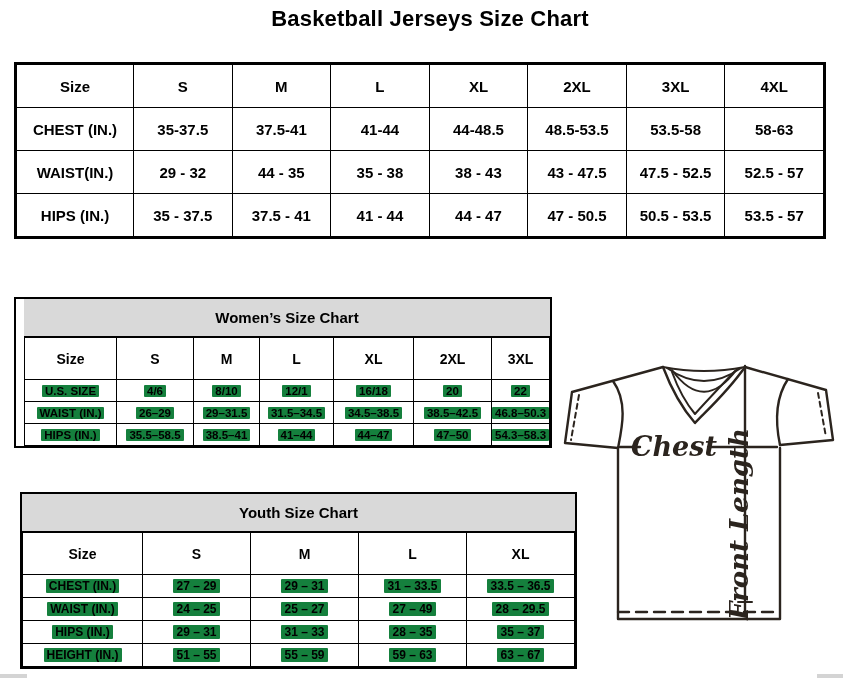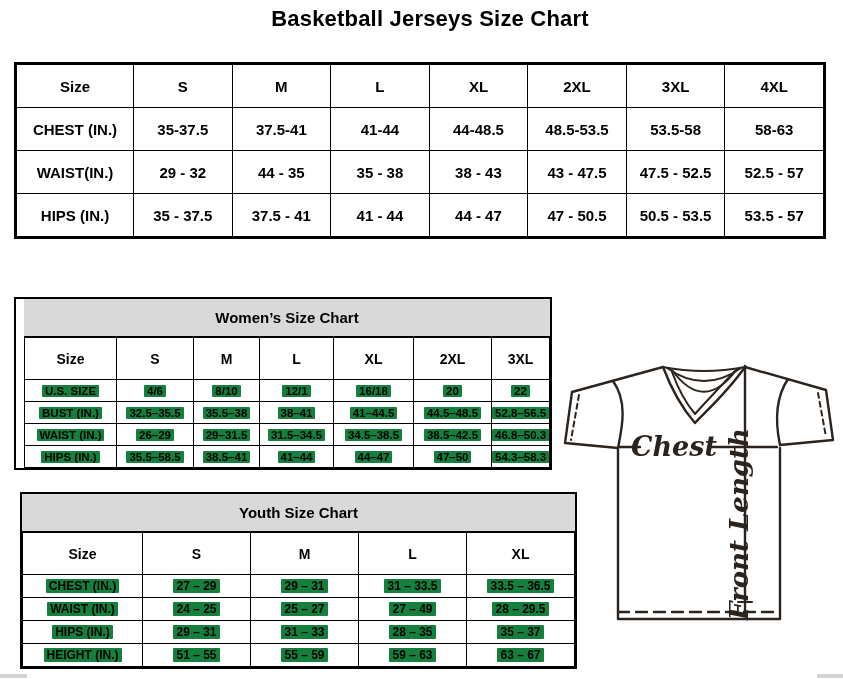--- a/index.html
+++ b/index.html
@@ -129,29 +129,20 @@
       </thead>
       <tbody>
         <tr>
           <td><span class="hl">U.S. SIZE</span></td>
           <td><span class="hl">4/6</span></td>
           <td><span class="hl">8/10</span></td>
           <td><span class="hl">12/1</span></td>
           <td><span class="hl">16/18</span></td>
           <td><span class="hl">20</span></td>
           <td><span class="hl">22</span></td>
-        </tr>
-        <tr>
-          <td><span class="hl">BUST (IN.)</span></td>
-          <td><span class="hl">32.5–35.5</span></td>
-          <td><span class="hl">35.5–38</span></td>
-          <td><span class="hl">38–41</span></td>
-          <td><span class="hl">41–44.5</span></td>
-          <td><span class="hl">44.5–48.5</span></td>
-          <td><span class="hl">52.8–56.5</span></td>
         </tr>
         <tr>
           <td><span class="hl">WAIST (IN.)</span></td>
           <td><span class="hl">26–29</span></td>
           <td><span class="hl">29–31.5</span></td>
           <td><span class="hl">31.5–34.5</span></td>
           <td><span class="hl">34.5–38.5</span></td>
           <td><span class="hl">38.5–42.5</span></td>
           <td><span class="hl">46.8–50.3</span></td>
         </tr>

